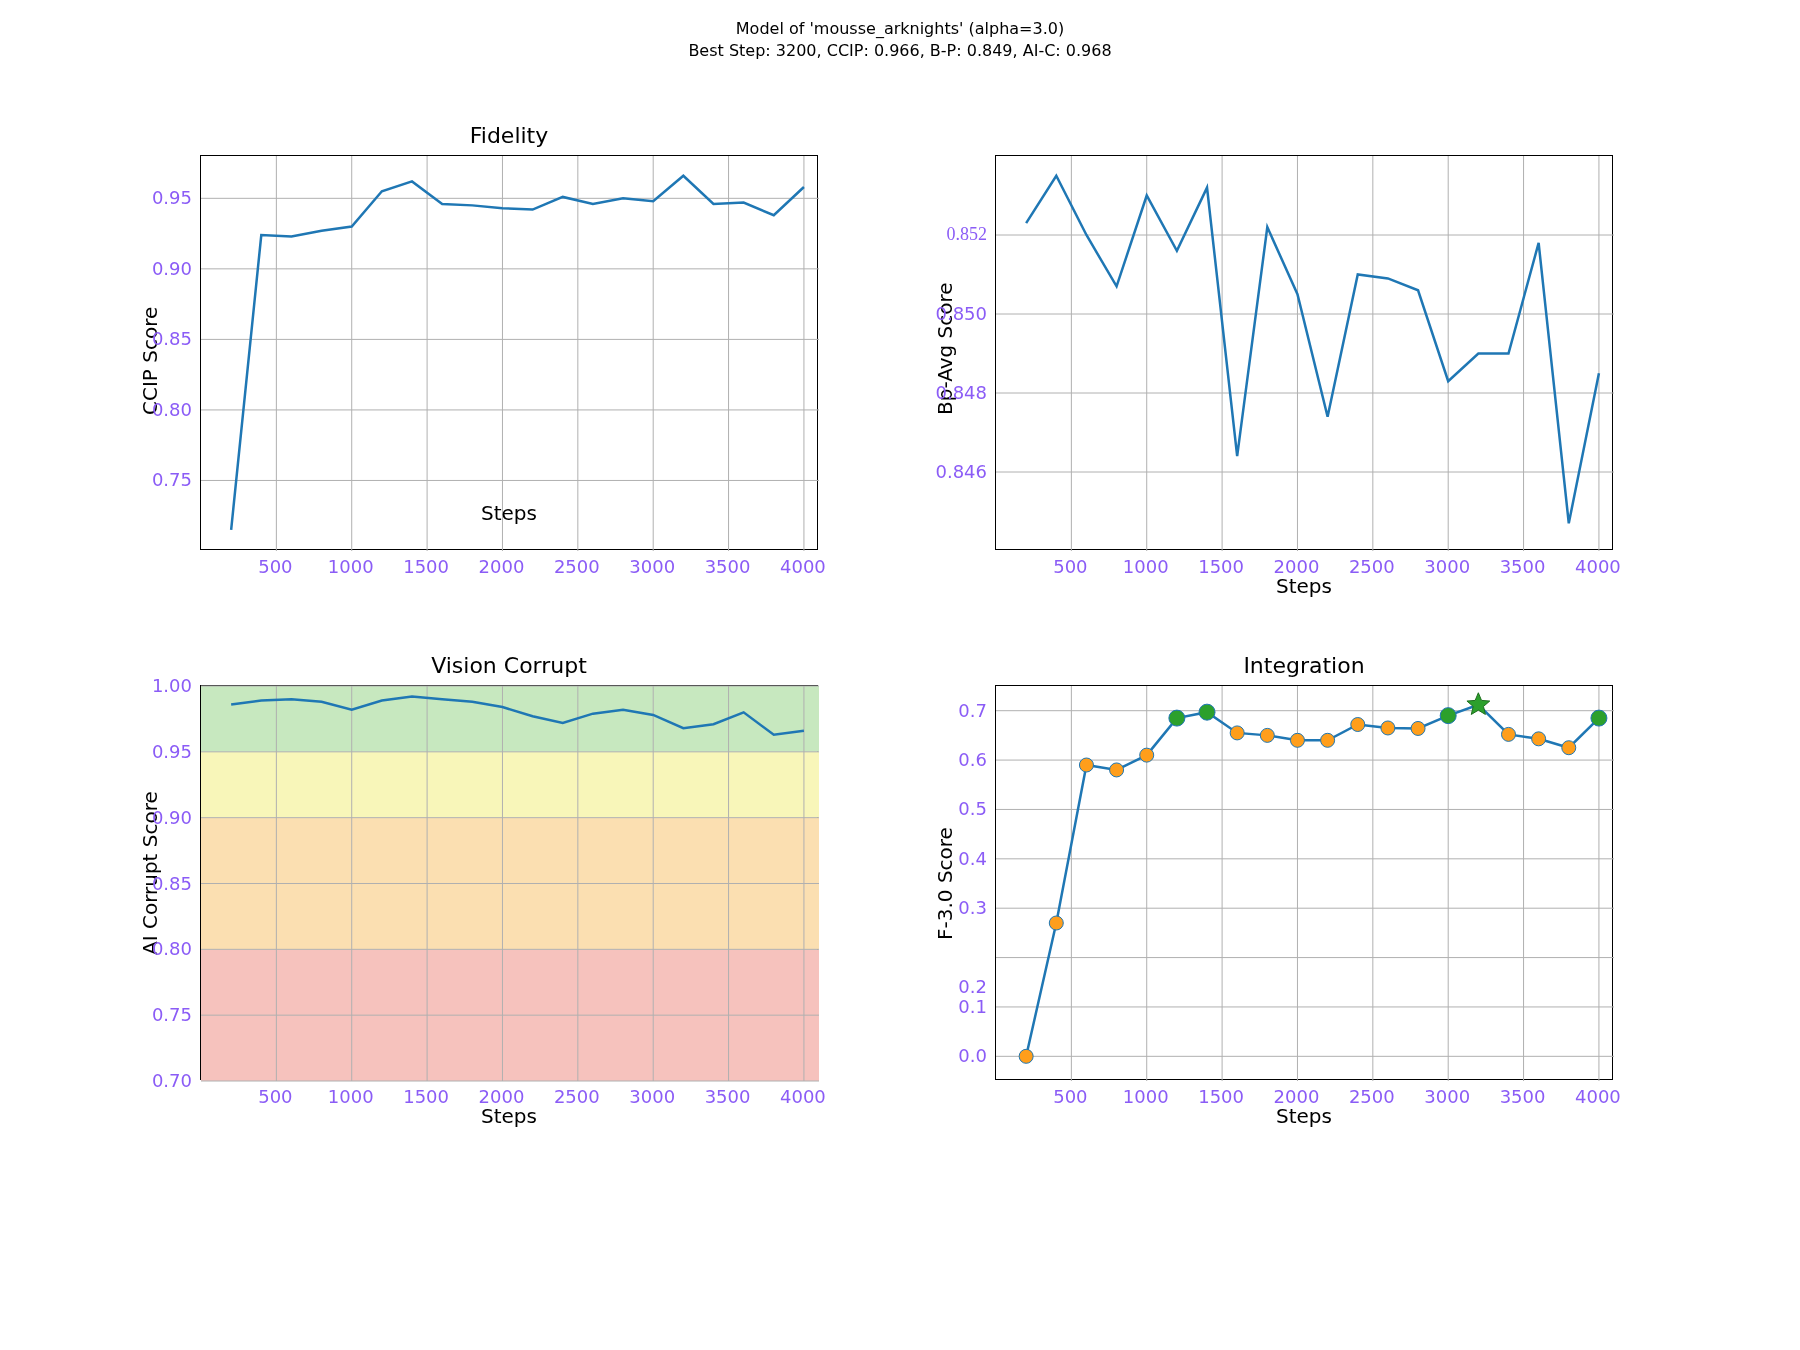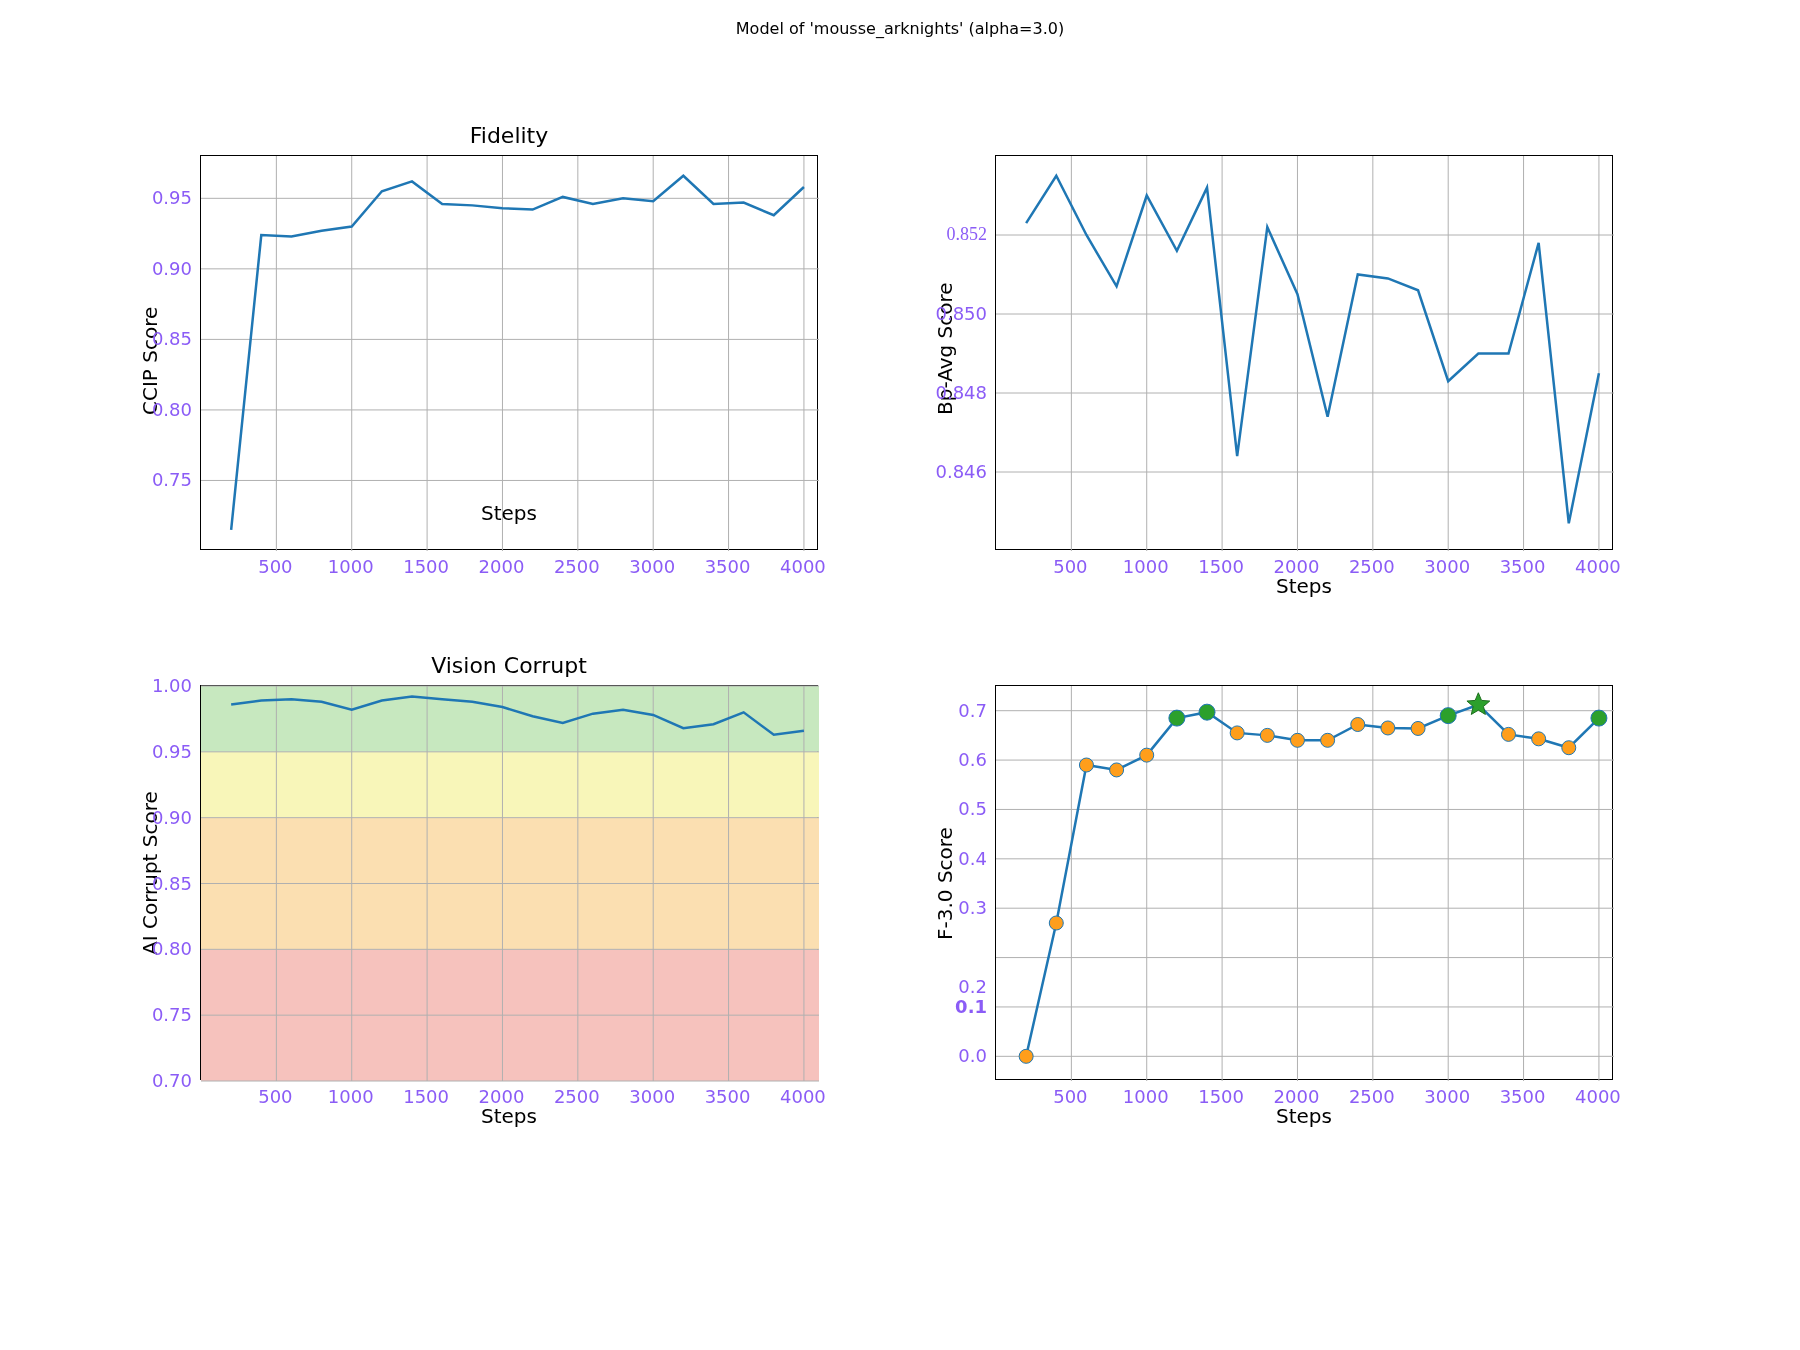--- a/index.html
+++ b/index.html
@@ -65,20 +65,21 @@
   .ytick { transform: translateY(-50%); text-align: right; }
   svg { position: absolute; left: 0; top: 0; overflow: visible; }
 </style>
 </head>
 <body>
 
 <div class="figure">
 
   <div class="suptitle">
     <div>Model of 'mousse_arknights' (alpha=3.0)</div>
+    <div>Best Step: 3200, CCIP: 0.966, B-P: 0.849, AI-C: 0.968</div>
   </div>
 
   <div class="axes-wrap" style="left:200px; top:155px; width:618px; height:322px;">
     <div class="panel-title">Fidelity</div>
     <div class="axes-box" style="left:0;top:0;width:618px;height:395px;">
       <svg id="svg-fidelity" width="618" height="395">
           <line x1="75.36585365853658" y1="0" x2="75.36585365853658" y2="395" stroke="#b0b0b0" stroke-width="1"></line>
           <line x1="150.73170731707316" y1="0" x2="150.73170731707316" y2="395" stroke="#b0b0b0" stroke-width="1"></line>
           <line x1="226.09756097560975" y1="0" x2="226.09756097560975" y2="395" stroke="#b0b0b0" stroke-width="1"></line>
           <line x1="301.4634146341463" y1="0" x2="301.4634146341463" y2="395" stroke="#b0b0b0" stroke-width="1"></line>
@@ -196,20 +197,21 @@
         <div class="ticklabel ytick" style="right: 626px; left: -78px; top: 329.167px; width: 70px; position: absolute;">0.75</div>
         <div class="ticklabel ytick" style="right: 626px; left: -78px; top: 263.333px; width: 70px; position: absolute;">0.80</div>
         <div class="ticklabel ytick" style="right: 626px; left: -78px; top: 197.5px; width: 70px; position: absolute;">0.85</div>
         <div class="ticklabel ytick" style="right: 626px; left: -78px; top: 131.667px; width: 70px; position: absolute;">0.90</div>
         <div class="ticklabel ytick" style="right: 626px; left: -78px; top: 65.8333px; width: 70px; position: absolute;">0.95</div>
         <div class="ticklabel ytick" style="right: 626px; left: -78px; top: 0px; width: 70px; position: absolute;">1.00</div>
       </div>
   </div>
 
   <div class="axes-wrap" style="left:995px; top:685px; width:618px; height:395px;">
+    <div class="panel-title">Integration</div>
     <div class="axes-box" style="left:0;top:0;width:618px;height:395px;">
       <svg id="svg-integration" width="618" height="395">
           <line x1="75.36585365853658" y1="0" x2="75.36585365853658" y2="395" stroke="#b0b0b0" stroke-width="1"></line>
           <line x1="150.73170731707316" y1="0" x2="150.73170731707316" y2="395" stroke="#b0b0b0" stroke-width="1"></line>
           <line x1="226.09756097560975" y1="0" x2="226.09756097560975" y2="395" stroke="#b0b0b0" stroke-width="1"></line>
           <line x1="301.4634146341463" y1="0" x2="301.4634146341463" y2="395" stroke="#b0b0b0" stroke-width="1"></line>
           <line x1="376.8292682926829" y1="0" x2="376.8292682926829" y2="395" stroke="#b0b0b0" stroke-width="1"></line>
           <line x1="452.1951219512195" y1="0" x2="452.1951219512195" y2="395" stroke="#b0b0b0" stroke-width="1"></line>
           <line x1="527.560975609756" y1="0" x2="527.560975609756" y2="395" stroke="#b0b0b0" stroke-width="1"></line>
           <line x1="602.9268292682926" y1="0" x2="602.9268292682926" y2="395" stroke="#b0b0b0" stroke-width="1"></line>
@@ -251,21 +253,21 @@
         <div class="ticklabel xtick" style="left: 150.732px; top: 401px;">1000</div>
         <div class="ticklabel xtick" style="left: 226.098px; top: 401px;">1500</div>
         <div class="ticklabel xtick" style="left: 301.463px; top: 401px;">2000</div>
         <div class="ticklabel xtick" style="left: 376.829px; top: 401px;">2500</div>
         <div class="ticklabel xtick" style="left: 452.195px; top: 401px;">3000</div>
         <div class="ticklabel xtick" style="left: 527.561px; top: 401px;">3500</div>
         <div class="ticklabel xtick" style="left: 602.927px; top: 401px;">4000</div>
       </div>
     <div id="yticks-integration">
         <div class="ticklabel ytick" style="right: 626px; left: -78px; top: 370.312px; width: 70px; position: absolute;">0.0</div>
-        <div class="ticklabel ytick" style="right: 626px; left: -78px; top: 320.938px; width: 70px; position: absolute; font-weight: bold;">0.1</div>
+        <div class="ticklabel ytick" style="right: 626px; left: -78px; top: 320.938px; width: 70px; position: absolute;">0.1</div>
         <div class="ticklabel ytick" style="right: 652px; left: -78px; top: 271.562px; width: 70px; position: absolute; margin-top: 29px;">0.2</div>
         <div class="ticklabel ytick" style="right: 626px; left: -78px; top: 222.188px; width: 70px; position: absolute;">0.3</div>
         <div class="ticklabel ytick" style="right: 626px; left: -78px; top: 172.812px; width: 70px; position: absolute;">0.4</div>
         <div class="ticklabel ytick" style="right: 626px; left: -78px; top: 123.438px; width: 70px; position: absolute;">0.5</div>
         <div class="ticklabel ytick" style="right: 626px; left: -78px; top: 74.0625px; width: 70px; position: absolute;">0.6</div>
         <div class="ticklabel ytick" style="right: 626px; left: -78px; top: 24.6875px; width: 70px; position: absolute;">0.7</div>
       </div>
   </div>
 
 </div>

